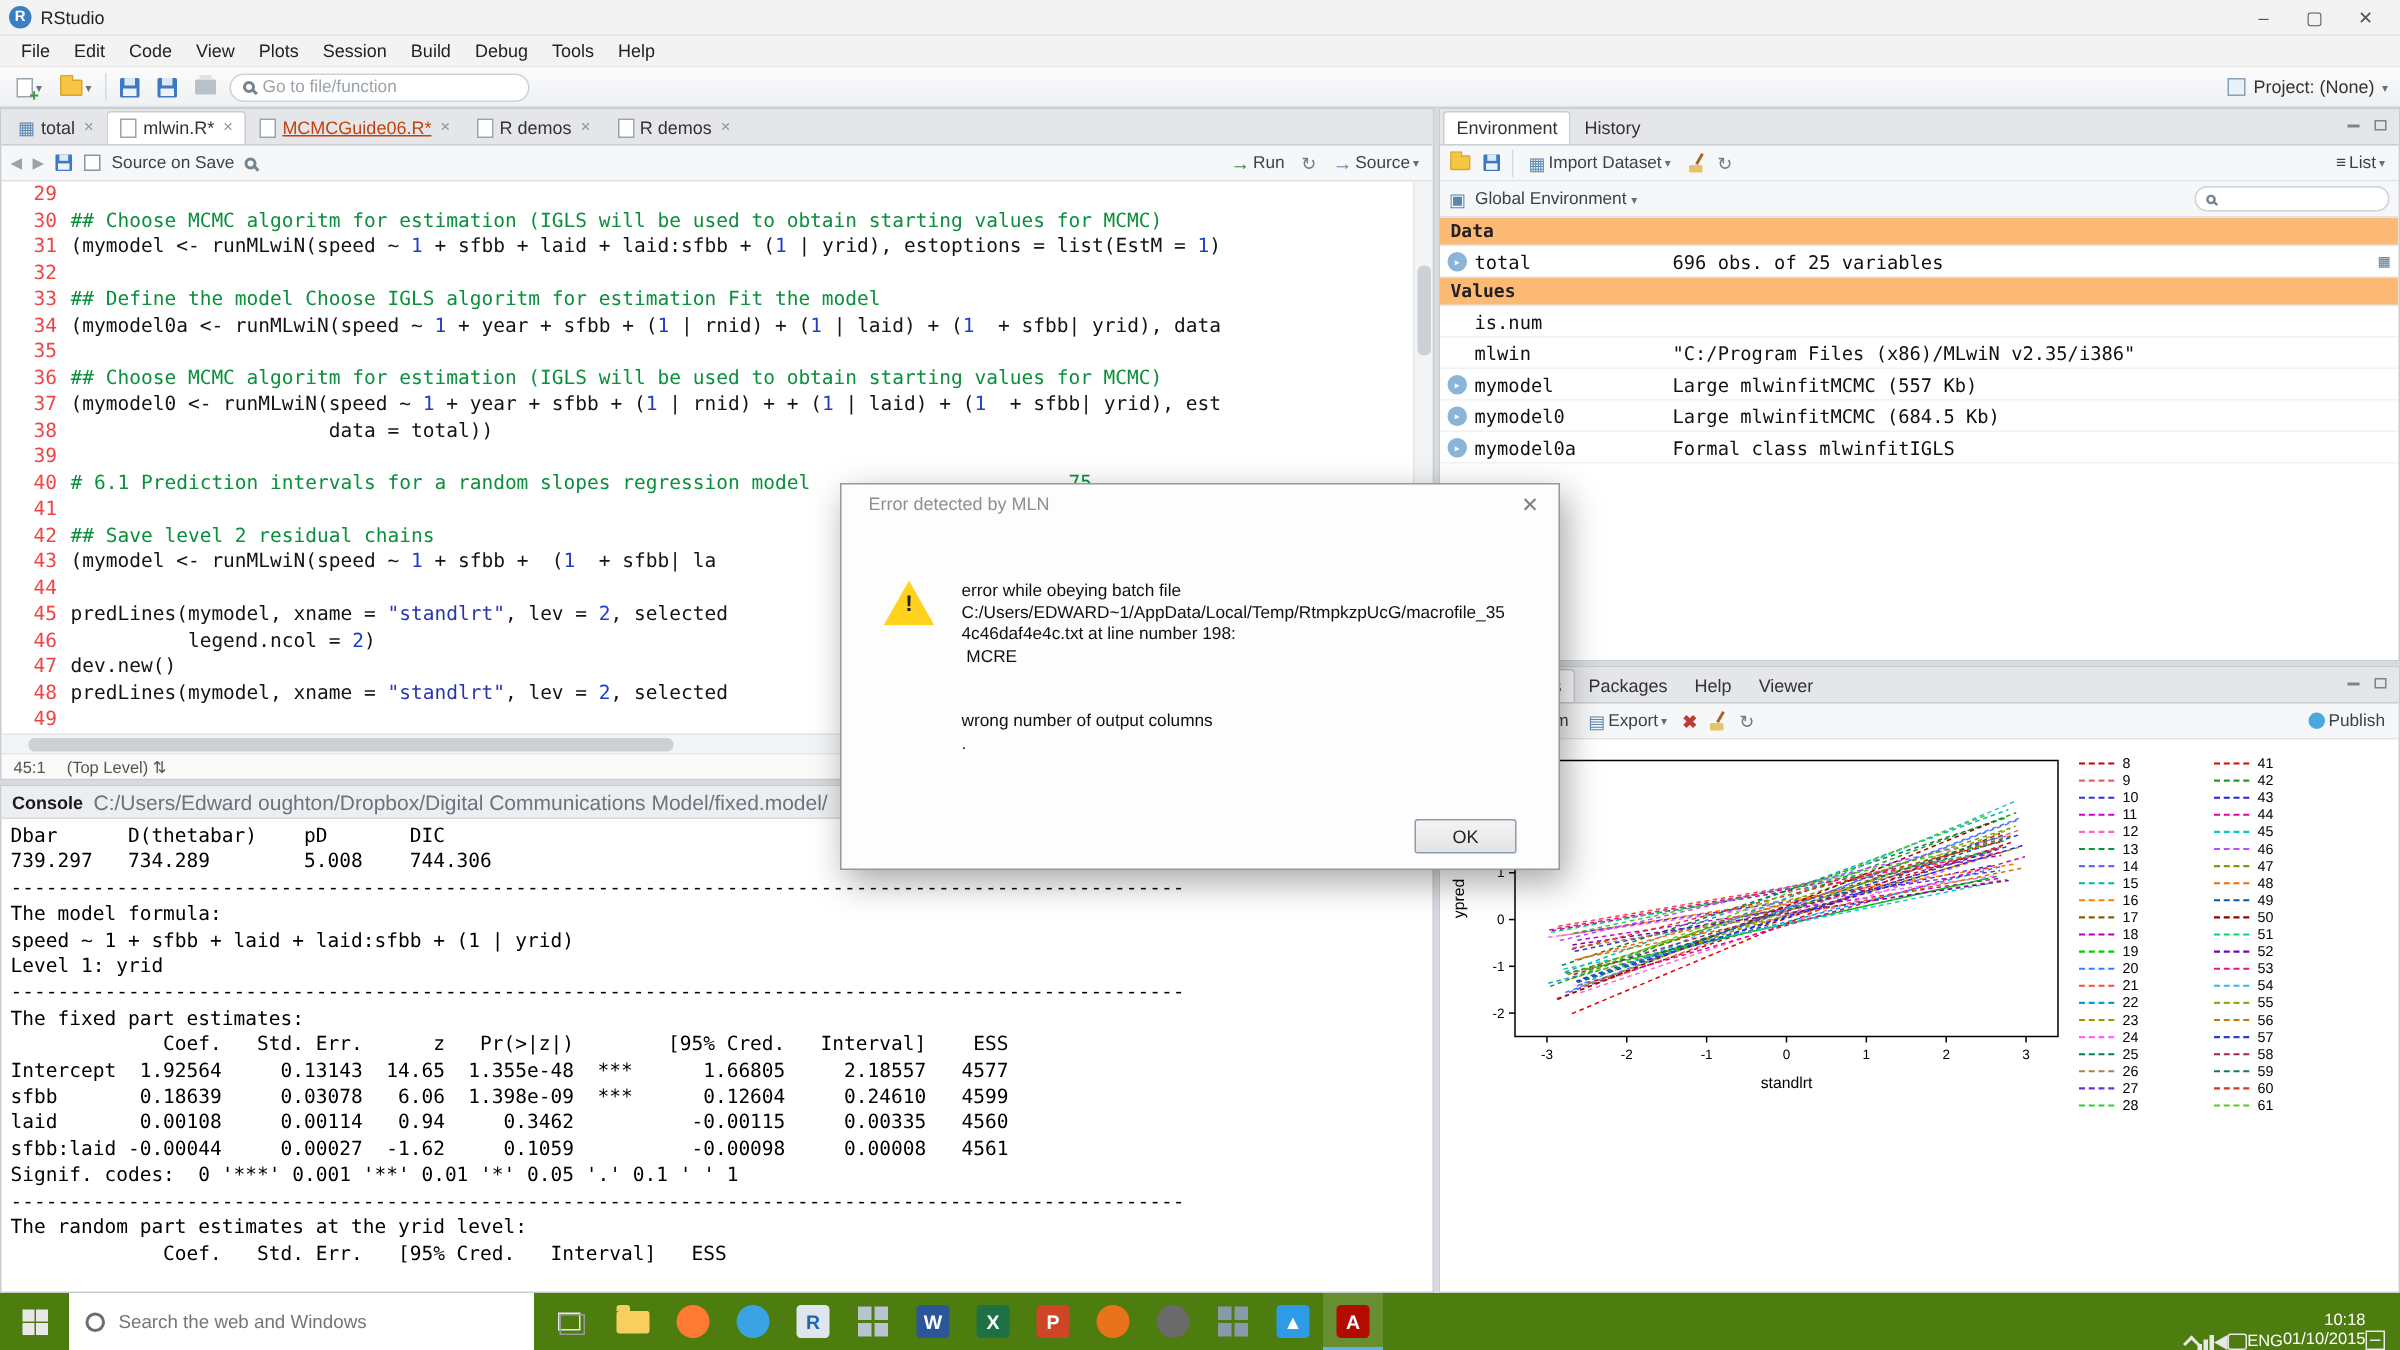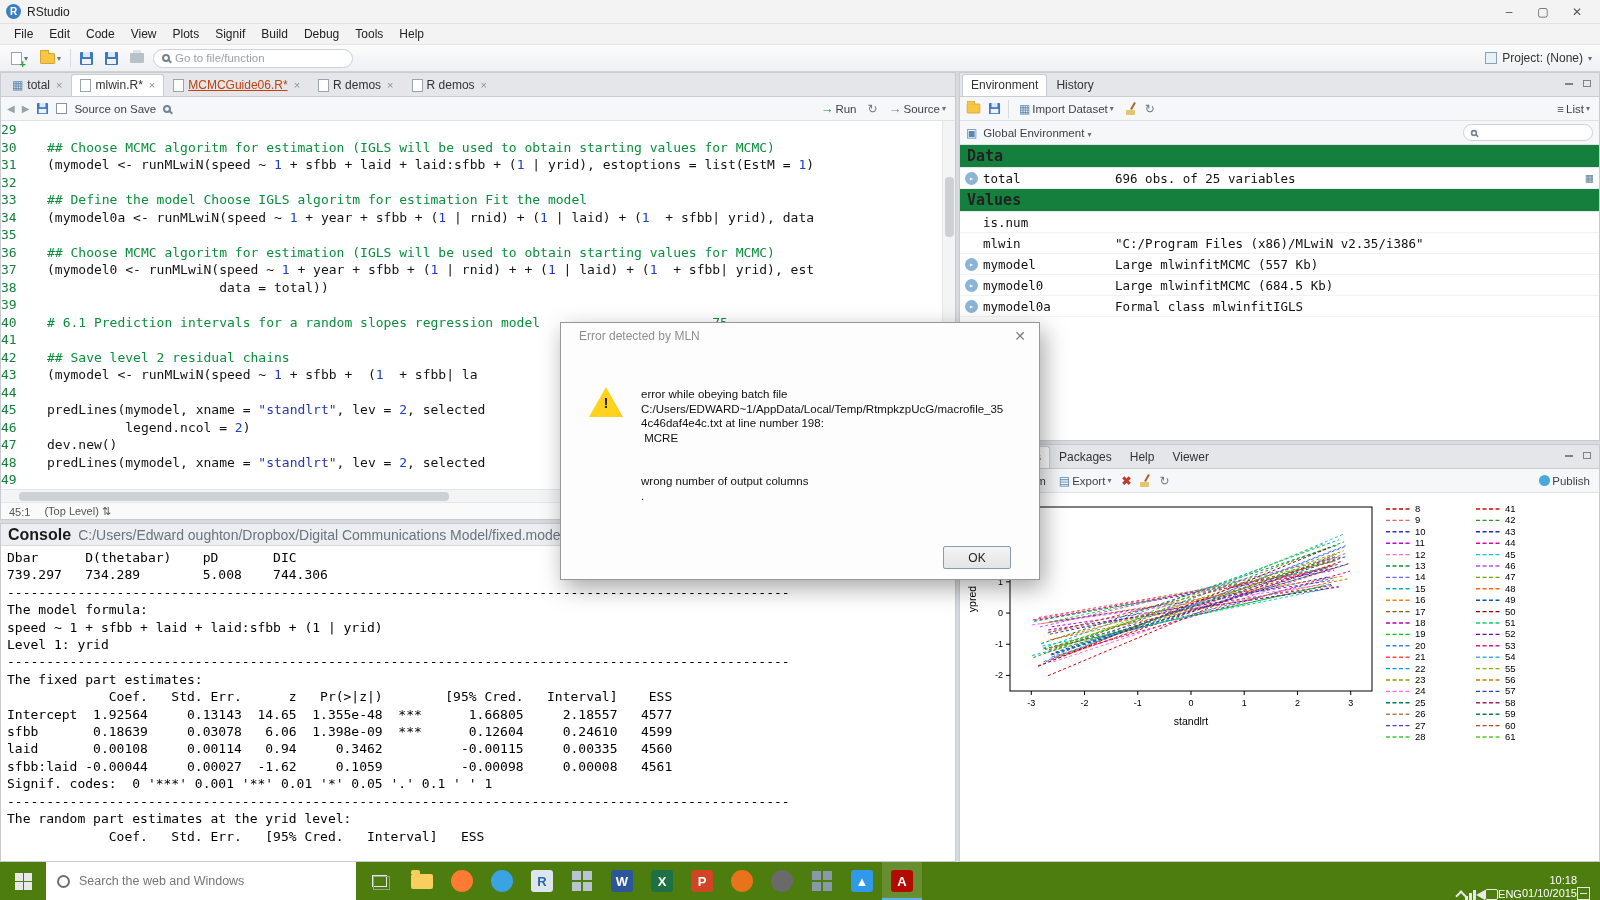--- a/index.html
+++ b/index.html
@@ -65,44 +65,44 @@
 .tab.active{background:#fff;border-color:#c9ccd0;border-radius:3px 3px 0 0}
 .tab .x{color:#8a939b;font-size:11px;margin-left:2px}
 .pane-ctl{position:absolute;right:4px;top:4px;display:flex;gap:2px}
 
 .subtoolbar{height:24px;background:#f6f7f8;border-bottom:1px solid #e0e3e6;display:flex;align-items:center;gap:7px;padding:0 6px;font-size:11.5px;color:#3c4348;flex:none}
 .subtoolbar .right{margin-left:auto;display:flex;align-items:center;gap:8px}
 .navarrow{color:#9aa3ab;font-size:10px}
 
 
 .code-wrap{display:flex;flex:none;height:368px;overflow:hidden;position:relative;font-family:"DejaVu Sans Mono","Liberation Mono",monospace;font-size:13px;line-height:17.5px}
-.gutter{width:46px;padding-right:9px;color:#15803d;flex:none}
+.gutter{width:46px;text-align:right;padding-right:9px;color:#ef4444;flex:none}
 .codecol{white-space:pre;color:#141414;flex:1;overflow:hidden}
 .tok-com{color:#0a8f3c}
 .tok-num{color:#1d3ccc}
 .tok-str{color:#2737b0}
 .vscroll{position:absolute;right:0;top:0;bottom:0;width:13px;background:#f3f4f5;border-left:1px solid #e4e6e8}
 .vscroll .thumb{position:absolute;left:2px;width:9px;background:#cdd1d5;border-radius:4px}
 .hscroll{height:13px;background:#f3f4f5;border-top:1px solid #e4e6e8;position:relative;flex:none}
 .hscroll .thumb{position:absolute;top:2px;height:9px;background:#cdd1d5;border-radius:4px}
 .src-status{height:18px;background:#fafafa;border-top:1px solid #e6e6e6;display:flex;align-items:center;gap:14px;padding:0 8px;font-size:11px;color:#555;flex:none}
 
 
 .console-head{height:22px;background:#ecee f1}
 .console-head{height:22px;background:#eceef1;border-bottom:1px solid #d6d9dc;display:flex;align-items:center;gap:7px;padding:0 7px;flex:none;position:relative}
-.console-title{font-weight:bold;font-size:16px;color:#1a1a1a}
+.console-title{font-weight:bold;font-size:12px;color:#1a1a1a}
 .console-path{font-size:11px;color:#6b7artifact}
 .console-path{font-size:14px;color:#6b747c}
 .console-body{flex:1;font-family:"DejaVu Sans Mono","Liberation Mono",monospace;font-size:13px;line-height:17.4px;white-space:pre;padding:3px 0 0 6px;color:#000;overflow:hidden;position:relative}
 
 
 .envbar{height:24px;background:#f6f7f8;border-bottom:1px solid #e0e3e6;display:flex;align-items:center;gap:6px;padding:0 6px;font-size:11.5px;color:#3c4348;flex:none}
 .env-search{margin-left:auto;display:flex;align-items:center;gap:4px;border:1px solid #cdd2d7;border-radius:9px;background:#fff;height:17px;padding:0 6px;width:130px}
 .env-body{flex:1;overflow:hidden;font-family:"DejaVu Sans Mono","Liberation Mono",monospace;font-size:12.5px}
-.env-section{background:#15803d;border-bottom:1px solid #e3e5e7;font-weight:bold;font-size:15px;padding:2px 7px;font-family:"DejaVu Sans Mono","Liberation Mono",monospace}
+.env-section{background:#fdba74;border-bottom:1px solid #e3e5e7;font-weight:bold;font-size:12px;padding:2px 7px;font-family:"DejaVu Sans Mono","Liberation Mono",monospace}
 .env-row{display:flex;align-items:center;height:21px;border-bottom:1px solid #f1f2f3;padding-right:6px}
 .exp{width:13px;height:13px;border-radius:50%;background:#8ab4d8;color:#fff;font-size:8px;display:flex;align-items:center;justify-content:center;margin:0 5px 0 5px;flex:none}
 .exp-spacer{width:13px;margin:0 5px;flex:none}
 .env-name{width:132px;flex:none;color:#111}
 .env-val{flex:1;color:#111;white-space:pre;overflow:hidden}
 .env-gridicon{margin-left:auto;color:#6f8aa5;font-size:12px}
 
 
 .plot-body{flex:1;background:#fff;padding:2px 0 0 2px;overflow:hidden}
 svg text{font-family:"Liberation Sans",sans-serif;fill:#000}
@@ -163,21 +163,21 @@
       <div>✕</div>
     </div>
   </div>
 
   <div class="menubar" id="menubar">
       <div class="menu-item">File</div>
       <div class="menu-item">Edit</div>
       <div class="menu-item">Code</div>
       <div class="menu-item">View</div>
       <div class="menu-item">Plots</div>
-      <div class="menu-item">Signif</div>
+      <div class="menu-item">Session</div>
       <div class="menu-item">Build</div>
       <div class="menu-item">Debug</div>
       <div class="menu-item">Tools</div>
       <div class="menu-item">Help</div>
     </div>
 
   <div class="maintoolbar">
     <span class="tbtn">
         <span class="ic-file plus"></span>
         <span class="caret">▾</span>

